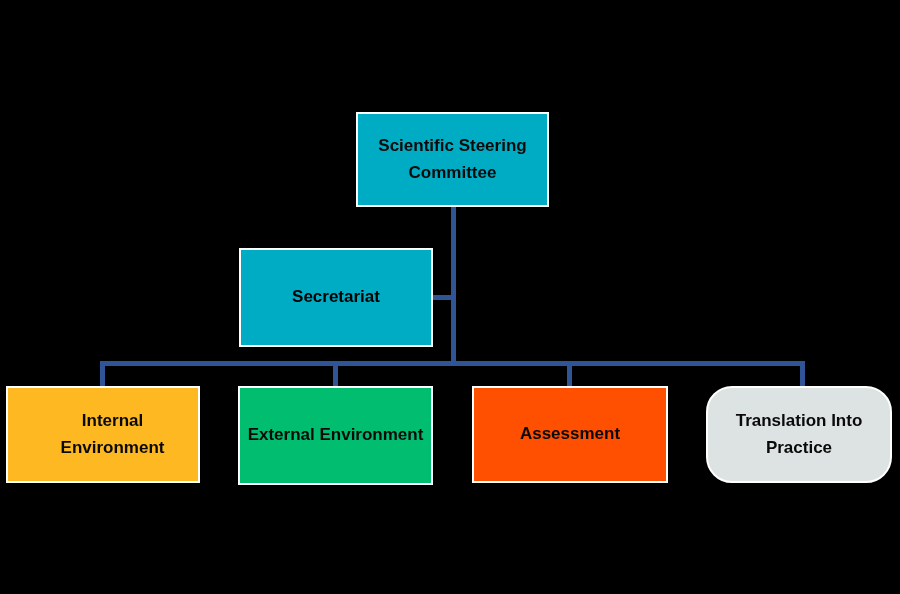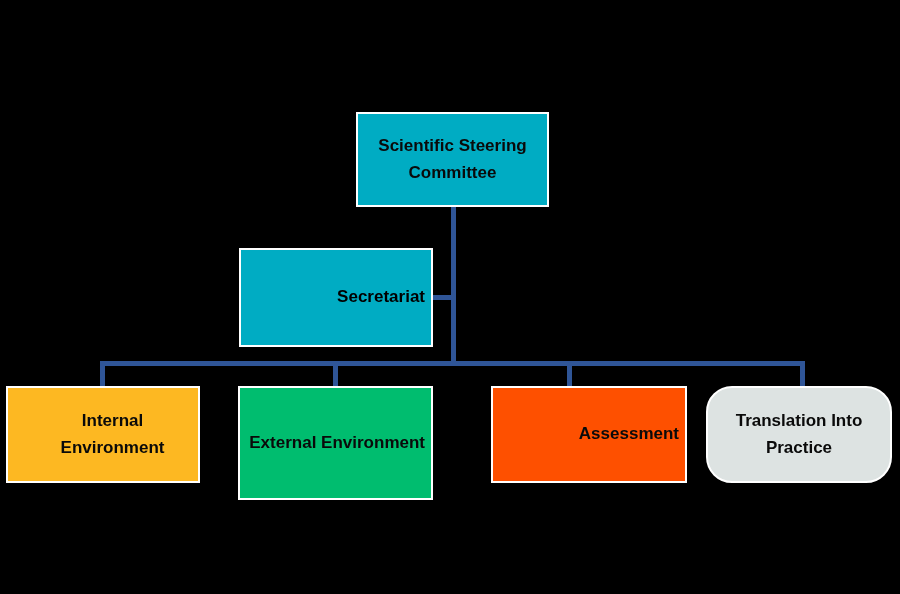--- a/index.html
+++ b/index.html
@@ -12,38 +12,38 @@
     position: relative;
     width: 900px; height: 594px;
     background: #000000;
   }
   .node {
     position: absolute;
     box-sizing: border-box;
     border: 2px solid #ffffff;
     display: flex;
     align-items: center;
-    justify-content: flex-end;
+    justify-content: center;
     text-align: center;
     font-weight: 700;
     font-size: 17px;
     line-height: 1.55;
     color: #0a0a0a;
     padding: 0 6px;
   }
   .line {
     position: absolute;
     background: #2F5597;
   }
   
   .node-root        { left: 356px; top: 112px; width: 193px; height: 95px; }
   .node-secretariat { left: 239px; top: 248px; width: 194px; height: 99px; }
   .node-child-0     { left: 6px;   top: 386px; width: 194px; height: 97px; }
-  .node-child-1     { left: 238px; top: 386px; width: 195px; height: 114px; }
-  .node-child-2     { left: 472px; top: 386px; width: 196px; height: 97px; margin-left: 19px; }
+  .node-child-1     { left: 238px; top: 386px; width: 195px; height: 99px; }
+  .node-child-2     { left: 472px; top: 386px; width: 196px; height: 97px; }
   .node-child-3     { left: 706px; top: 386px; width: 186px; height: 97px; }
 
   .line-root-vertical      { left: 451px; top: 207px; width: 5px;   height: 158px; }
   .line-secretariat-stub   { left: 430px; top: 295px; width: 24px;  height: 5px; }
   .line-distribution       { left: 100px; top: 361px; width: 705px; height: 5px; }
   .line-drop-0             { left: 100px; top: 361px; width: 5px;   height: 26px; }
   .line-drop-1             { left: 333px; top: 361px; width: 5px;   height: 26px; }
   .line-drop-2             { left: 567px; top: 361px; width: 5px;   height: 26px; }
   .line-drop-3             { left: 800px; top: 361px; width: 5px;   height: 26px; }
 </style>

